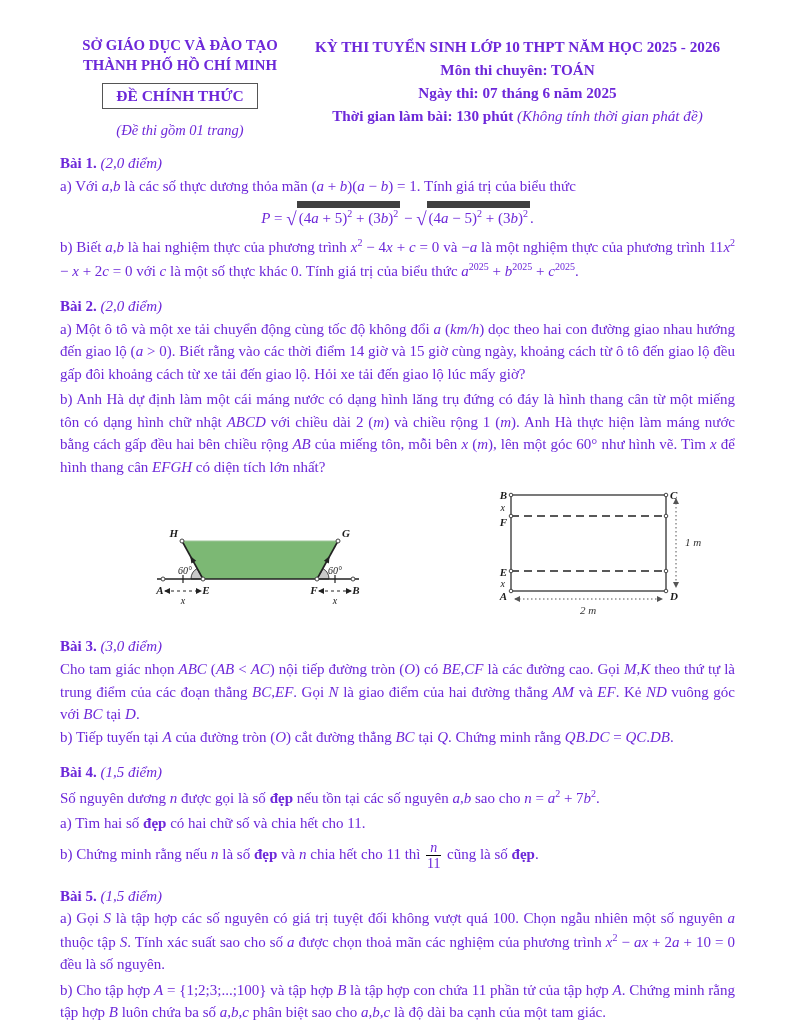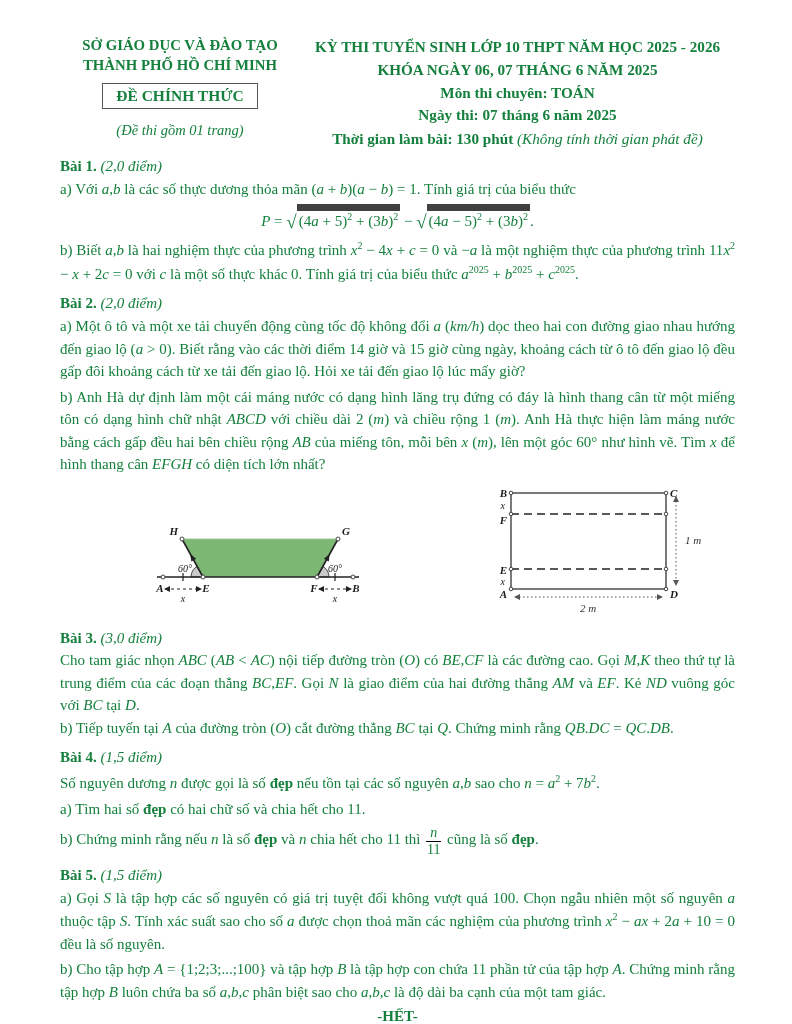--- a/index.html
+++ b/index.html
@@ -1,35 +1,35 @@
 <!DOCTYPE html>
 <html><head>
 <meta charset="utf-8">
 <style>
   html,body{margin:0;padding:0;background:#ffffff;}
   .page{
     width:792px;height:1024px;box-sizing:border-box;
     padding:36px 57px 3px 60px;
-    font-family:"Liberation Serif",serif;color:#15803d;
+    font-family:"Liberation Serif",serif;color:#6d28d9;
     overflow:hidden;background:#ffffff;
   }
   
   .hdr{display:flex;}
   .hdr-left{width:240px;flex:none;text-align:center;}
   .hdr-right{flex:1;text-align:center;}
   .org{font-weight:700;font-size:14.8px;line-height:1.35;}
   .code-box{display:inline-block;border:1.2px solid #555;padding:3px 13px;margin-top:7px;font-weight:700;font-size:15.5px;text-align:center;}
   .pnote{font-style:italic;font-size:14.5px;margin-top:13px;}
   .t{font-weight:700;font-size:15.2px;line-height:1.5;}
   .tdur{font-size:15.2px;margin-top:3px;}
   .tdur .b{font-weight:700;}
   .tdur .it{font-style:italic;}
   
   .prob{margin-top:5px;}
-  .phead{font-size:15px;line-height:1.45;margin-top:8px;}
+  .phead{font-size:15px;line-height:1.45;margin-top:14px;}
   .phead .bt{font-weight:700;}
   .pts{font-style:italic;}
   p.line{margin:0;font-size:15px;line-height:1.5;text-align:justify;}
   .formula{text-align:center;font-size:15px;margin:4px 0 5px;}
   sup{font-size:10px;}
   .ovl{display:inline-block;border-top:7px solid #404040;padding:0 2px;line-height:1.2;}
   .rad{font-size:19px;vertical-align:-2px;}
   .hat{display:inline-block;position:relative;padding:2px 2px 0;}
   .hat::before{content:"";position:absolute;left:0;right:0;top:-1px;height:5px;border-top:1.4px solid #000;border-radius:50% 50% 0 0;}
   .frac{display:inline-block;vertical-align:-9px;text-align:center;line-height:1.1;padding:0 2px;font-size:14px;}
@@ -53,21 +53,20 @@
 
   <div class="hdr">
     <div class="hdr-left">
       <div class="org">SỞ GIÁO DỤC VÀ ĐÀO TẠO</div>
       <div class="org">THÀNH PHỐ HỒ CHÍ MINH</div>
       <div><span class="code-box">ĐỀ CHÍNH THỨC</span></div>
       <div class="pnote">(Đề thi gồm 01 trang)</div>
     </div>
     <div class="hdr-right">
       <div class="t">KỲ THI TUYỂN SINH LỚP 10 THPT NĂM HỌC 2025 - 2026</div>
-      <div class="t">KHÓA NGÀY 06, 07 THÁNG 6 NĂM 2025</div>
       <div class="t">Môn thi chuyên: TOÁN</div>
       <div class="t">Ngày thi: 07 tháng 6 năm 2025</div>
       <div class="tdur"><span class="b">Thời gian làm bài: 130 phút</span> <span class="it">(Không tính thời gian phát đề)</span></div>
     </div>
   </div>
 
   <div class="prob">
     <div class="phead"><span class="bt">Bài 1.</span> <span class="pts">(2,0 điểm)</span></div>
     <p class="line">a) Với <i>a</i>,<i>b</i> là các số thực dương thỏa mãn (<i>a</i> + <i>b</i>)(<i>a</i> − <i>b</i>) = 1. Tính giá trị của biểu thức</p>
     <div class="formula"><i>P</i> = <span class="rad">√</span><span class="ovl">(4<i>a</i> + 5)<sup>2</sup> + (3<i>b</i>)<sup>2</sup></span> − <span class="rad">√</span><span class="ovl">(4<i>a</i> − 5)<sup>2</sup> + (3<i>b</i>)<sup>2</sup></span>.</div>

